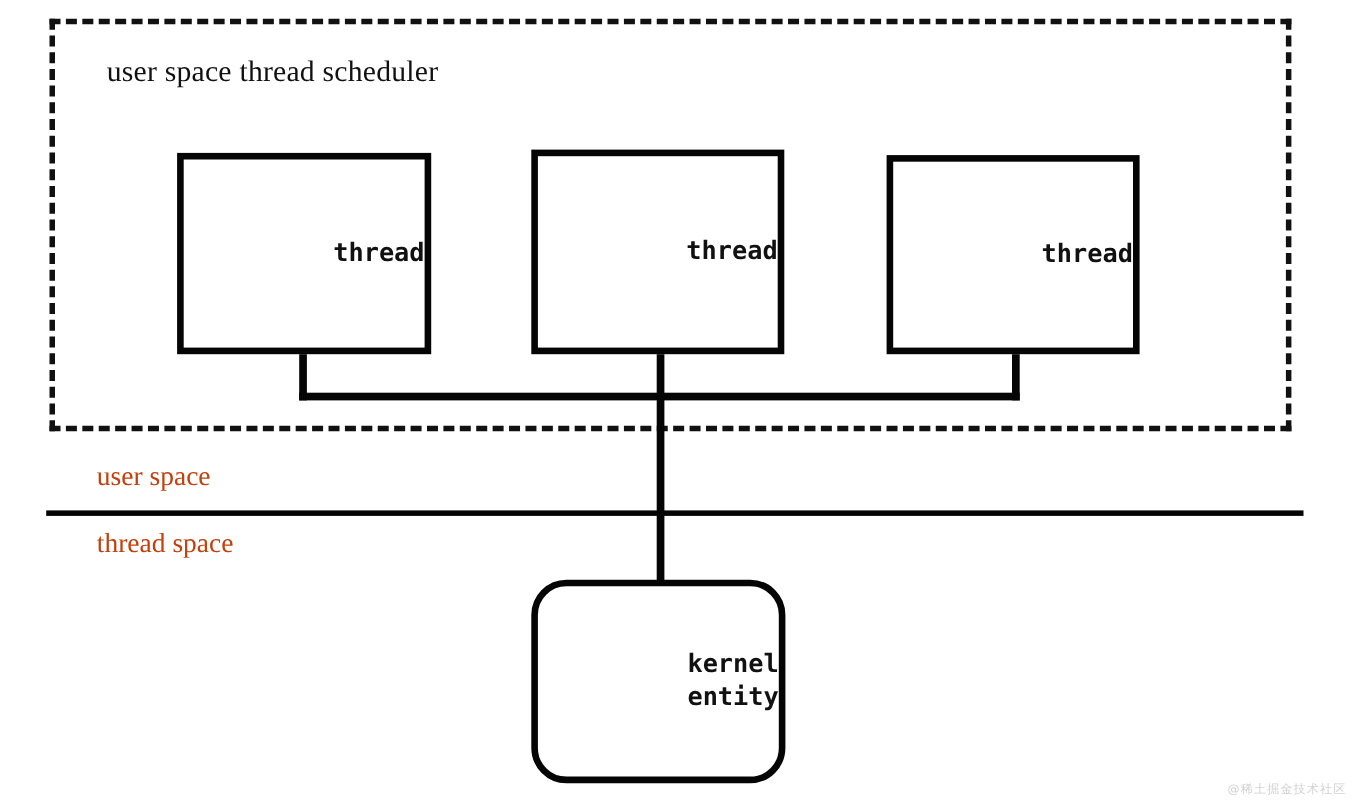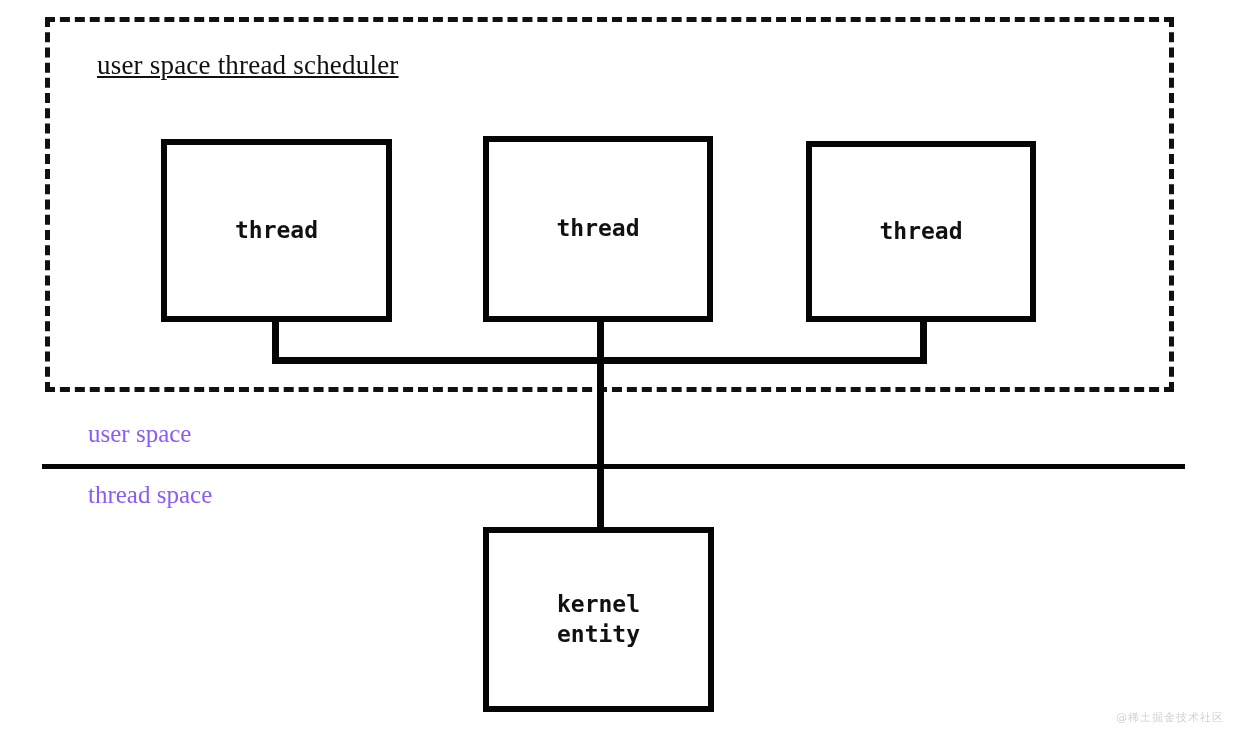--- a/index.html
+++ b/index.html
@@ -30,48 +30,47 @@
 
   .scheduler-title {
     position: absolute;
     left: 97px;
     top: 50px;
     font-family: "Liberation Serif", "DejaVu Serif", serif;
     font-size: 27px;
     color: #111111;
     letter-spacing: 0.2px;
     white-space: nowrap;
-    text-decoration: underline;
   }
 
   
   .node-box {
     position: absolute;
     box-sizing: border-box;
     border: 6px solid #050505;
     background: #ffffff;
     display: flex;
     align-items: center;
-    justify-content: center;
+    justify-content: flex-end;
   }
   .node-label {
     font-family: "DejaVu Sans Mono", "Liberation Mono", monospace;
     font-size: 23px;
     font-weight: 700;
     color: #111111;
     text-align: center;
     line-height: 1.28;
     white-space: pre-line;
   }
 
   #thread-box-1 { left: 161px; top: 139px; width: 231px; height: 183px; }
   #thread-box-2 { left: 483px; top: 136px; width: 230px; height: 186px; }
   #thread-box-3 { left: 806px; top: 141px; width: 230px; height: 181px; }
 
-  #kernel-entity-box { left: 483px; top: 527px; width: 231px; height: 185px; }
+  #kernel-entity-box { left: 483px; top: 527px; width: 231px; height: 185px; border-radius: 32px; }
 
   
   .line-v {
     position: absolute;
     background: #050505;
     width: 7px;
   }
   .line-h {
     position: absolute;
     background: #050505;
@@ -85,21 +84,21 @@
   
   #thread-bus { left: 272px; top: 357px; width: 655px; }
   
   #trunk-center { left: 597px; top: 320px; height: 210px; }
 
   
   .space-label {
     position: absolute;
     font-family: "Liberation Serif", "DejaVu Serif", serif;
     font-size: 25px;
-    color: #8b5cf6;
+    color: #c2410c;
     white-space: nowrap;
   }
   #user-space-label   { left: 88px; top: 420px; }
   #kernel-space-label { left: 88px; top: 481px; }
 
   #space-divider {
     position: absolute;
     left: 42px;
     top: 464px;
     width: 1143px;

